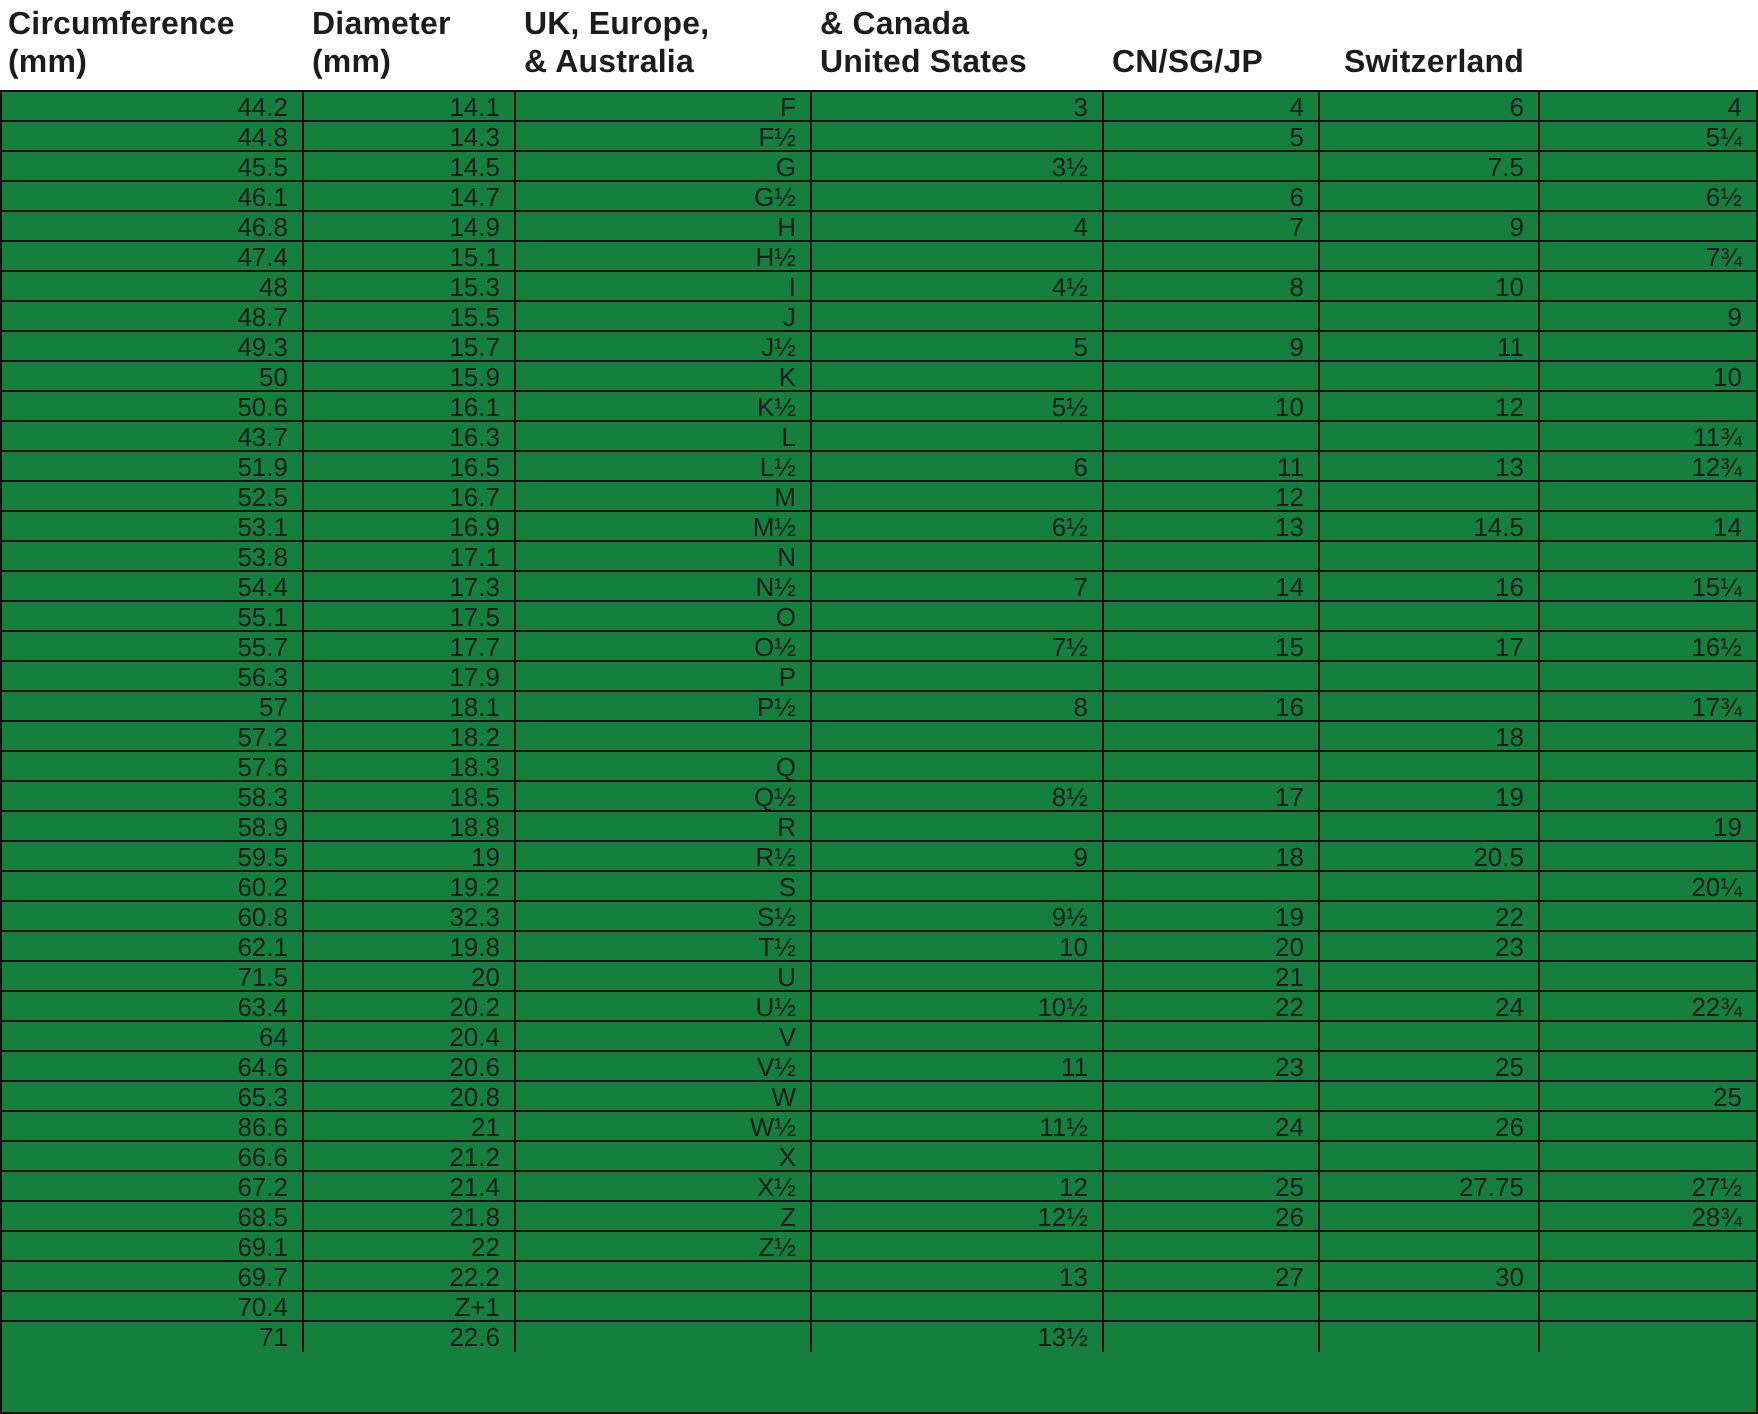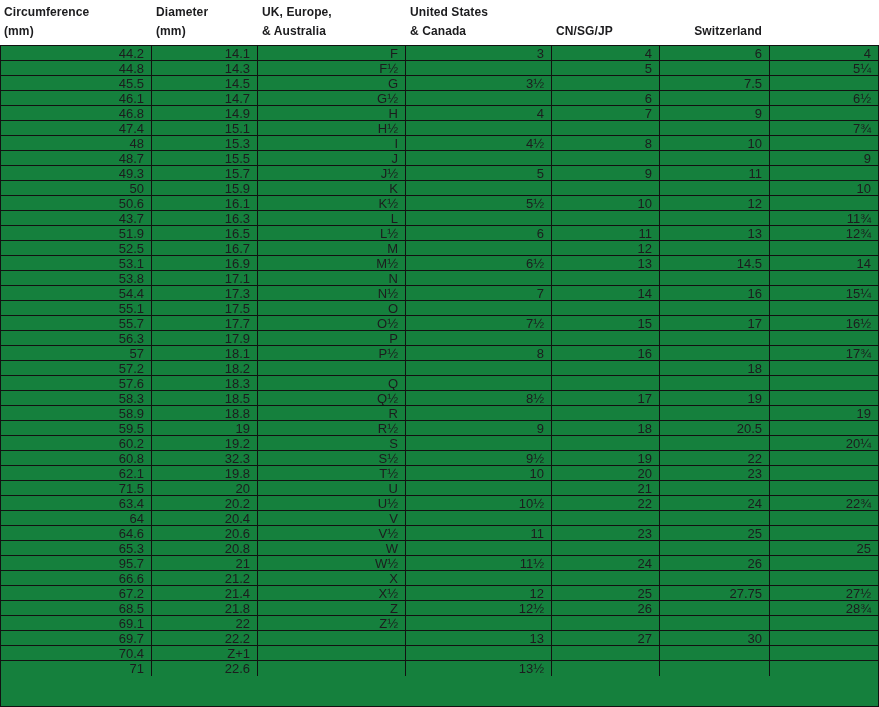--- a/index.html
+++ b/index.html
@@ -21,21 +21,21 @@
     position: absolute;
     top: 0; left: 0;
     width: 879px; height: 45px;
     display: grid;
     grid-template-columns: 152px 106px 148px 146px 108px 110px 109px;
   }
   .hcell {
     box-sizing: border-box;
     padding: 3px 0 0 4px;
     font-weight: bold;
-    font-size: 12px;
+    font-size: 16px;
     line-height: 19px;
     letter-spacing: 0.1px;
     white-space: nowrap;
   }
   .hcell .hl { display: block; height: 19px; }
   .hcell.right {
     text-align: right;
     padding-left: 0;
     padding-right: 8px;
   }
@@ -85,22 +85,22 @@
     </div>
     <div class="hcell">
       <span class="hl">Diameter</span>
       <span class="hl">(mm)</span>
     </div>
     <div class="hcell">
       <span class="hl">UK, Europe,</span>
       <span class="hl">&amp; Australia</span>
     </div>
     <div class="hcell">
+      <span class="hl">&amp; Canada</span>
       <span class="hl">United States</span>
-      <span class="hl">&amp; Canada</span>
     </div>
     <div class="hcell">
       <span class="hl"></span>
       <span class="hl">CN/SG/JP</span>
     </div>
     <div class="hcell right">
       <span class="hl"></span>
       <span class="hl">Switzerland</span>
     </div>
   </div>
@@ -406,21 +406,21 @@
       <div class="trow">
         <div class="tcell">65.3</div>
         <div class="tcell">20.8</div>
         <div class="tcell">W</div>
         <div class="tcell"></div>
         <div class="tcell"></div>
         <div class="tcell"></div>
         <div class="tcell">25</div>
       </div>
       <div class="trow">
-        <div class="tcell">95.7</div>
+        <div class="tcell">86.6</div>
         <div class="tcell">21</div>
         <div class="tcell">W½</div>
         <div class="tcell">11½</div>
         <div class="tcell">24</div>
         <div class="tcell">26</div>
         <div class="tcell"></div>
       </div>
       <div class="trow">
         <div class="tcell">66.6</div>
         <div class="tcell">21.2</div>

